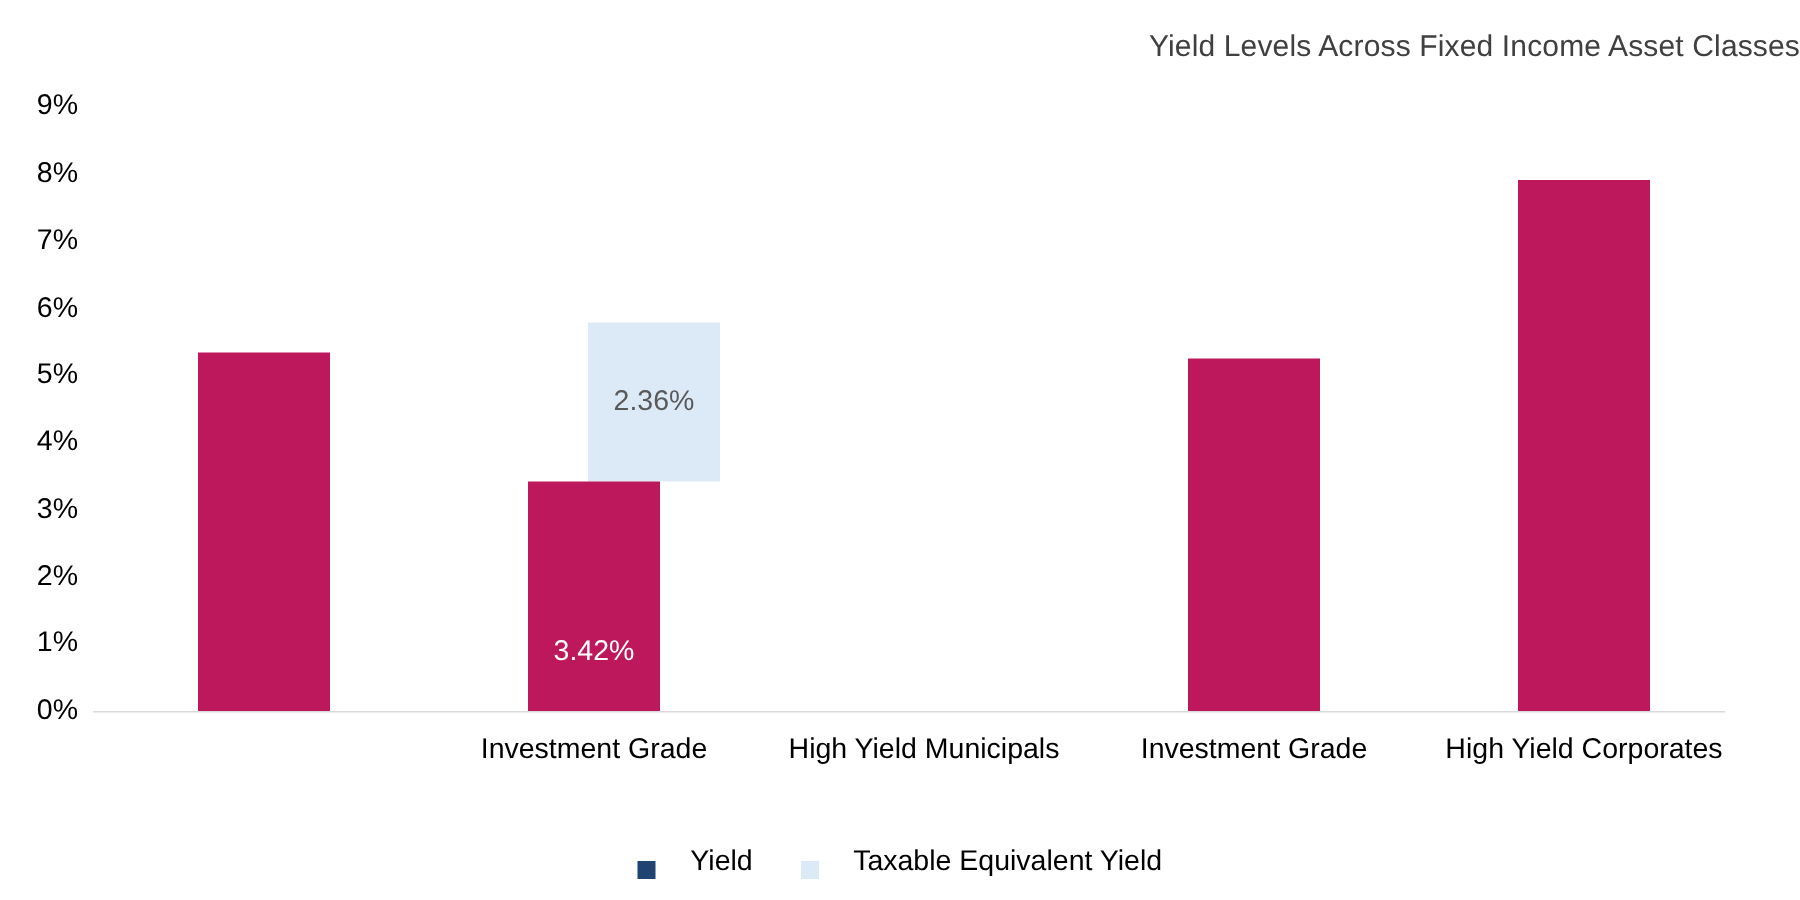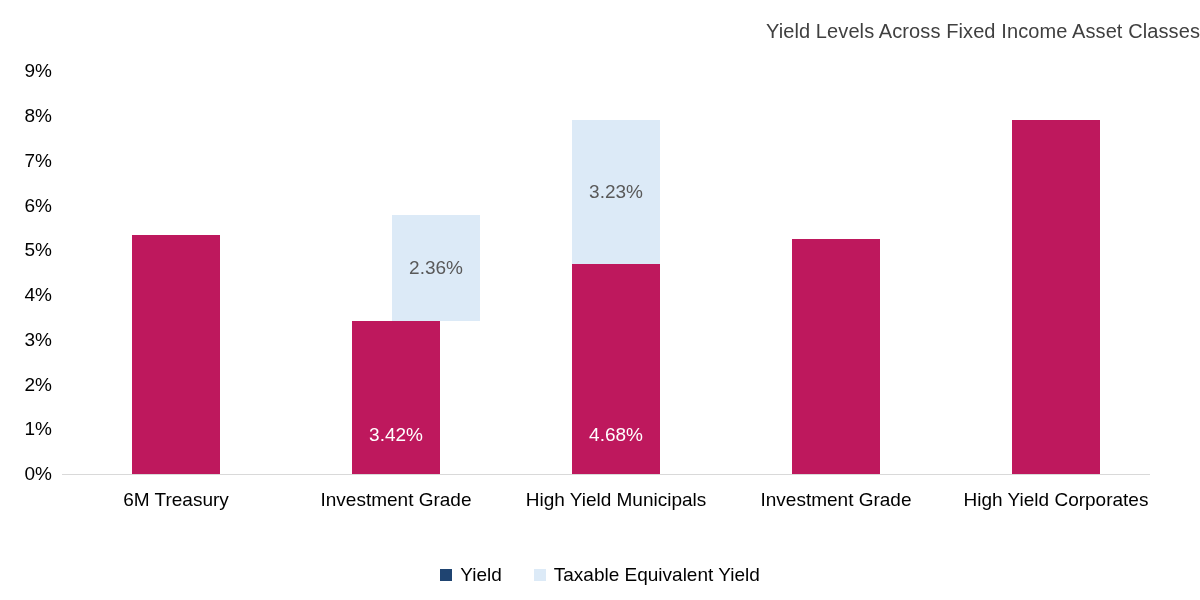--- a/index.html
+++ b/index.html
@@ -124,22 +124,22 @@
     left: 0;
     top: 564px;
     width: 1200px;
     display: flex;
     justify-content: center;
     align-items: center;
     gap: 32px;
   }
   .legend-item {
     display: flex;
-    align-items: center;
-    gap: 8px;
+    align-items: flex-end;
+    gap: 23px;
   }
   .legend-swatch {
     width: 12px;
     height: 12px;
     display: inline-block;
   }
   .legend-text {
     font-size: 19px;
     color: #000000;
     white-space: nowrap;
@@ -175,44 +175,31 @@
     <div class="bar-group" style="left:352px;">
       <div class="total-label">5.78%</div>
       <div class="seg seg-tey" style="height:105.7px;margin-left:40px;">
         <span class="seg-label">2.36%</span>
       </div>
       <div class="seg seg-yield" style="height:153.2px;">
         <span class="seg-label">3.42%</span>
       </div>
     </div>
 
-    <div class="bar-group" style="left:572px;">
-      <div class="total-label">7.91%</div>
-      <div class="seg seg-tey" style="height:144.7px;">
-        <span class="seg-label">3.23%</span>
-      </div>
-      <div class="seg seg-yield" style="height:209.6px;">
-        <span class="seg-label">4.68%</span>
-      </div>
-    </div>
 
     <div class="bar-group" style="left:792px;">
       <div class="total-label">5.25%</div>
       <div class="seg seg-yield" style="height:235.1px;"></div>
     </div>
 
     <div class="bar-group" style="left:1012px;">
       <div class="total-label">7.91%</div>
       <div class="seg seg-yield" style="height:354.2px;"></div>
     </div>
 
-    <div class="cat-label" style="left:76px;">
-      <div>6M Treasury</div>
-      <div></div>
-    </div>
     <div class="cat-label" style="left:296px;">
       <div>Investment Grade</div>
     </div>
     <div class="cat-label" style="left:516px;">
       <div>High Yield Municipals</div>
       <div></div>
     </div>
     <div class="cat-label" style="left:736px;">
       <div>Investment Grade</div>
     </div>

